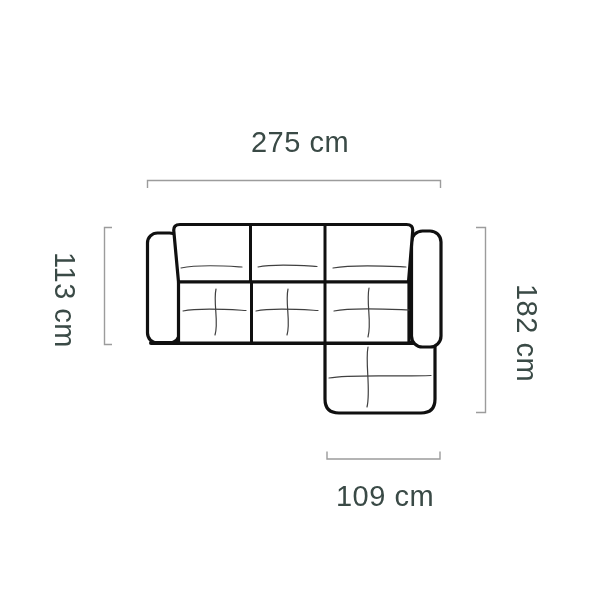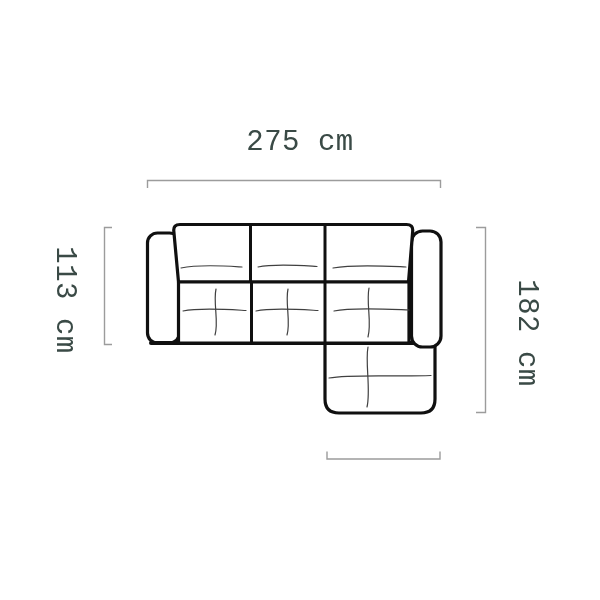--- a/index.html
+++ b/index.html
@@ -1,21 +1,21 @@
 <!DOCTYPE html>
 <html style="--outline: #101010; --crease: #404040; --bracket: #9c9c9c; --label-text: #3a4a46; --background: #ffffff;"><head>
 <meta charset="utf-8">
 <style>
   html, body { margin: 0; padding: 0; background: #fff; }
   .stage {
     position: relative;
     width: 543px;
     height: 600px;
     background: var(--background, #ffffff);
-    font-family: Liberation Mono, monospace;
+    font-family: Liberation Sans, sans-serif;
     overflow: hidden;
   }
   .drawing {
     position: absolute;
     left: 0; top: 0;
     width: 600px; height: 600px;
   }
   .outline {
     fill: #ffffff;
     stroke: var(--outline, #101010);
@@ -104,14 +104,15 @@
     <path class="bracket" d="M 476 227.5 L 485.5 227.5 L 485.5 412.5 L 476 412.5"></path>
     <path class="bracket" d="M 327 451.5 L 327 459 L 440 459 L 440 451.5"></path>
   </svg>
 
   <div class="dim-label lbl-top">275 cm</div>
 
   <div class="dim-label rot lbl-left">113 cm</div>
 
   <div class="dim-label rot lbl-right">182 cm</div>
 
+  <div class="dim-label lbl-bottom">109 cm</div>
 
 </div>
 
 </body></html>

